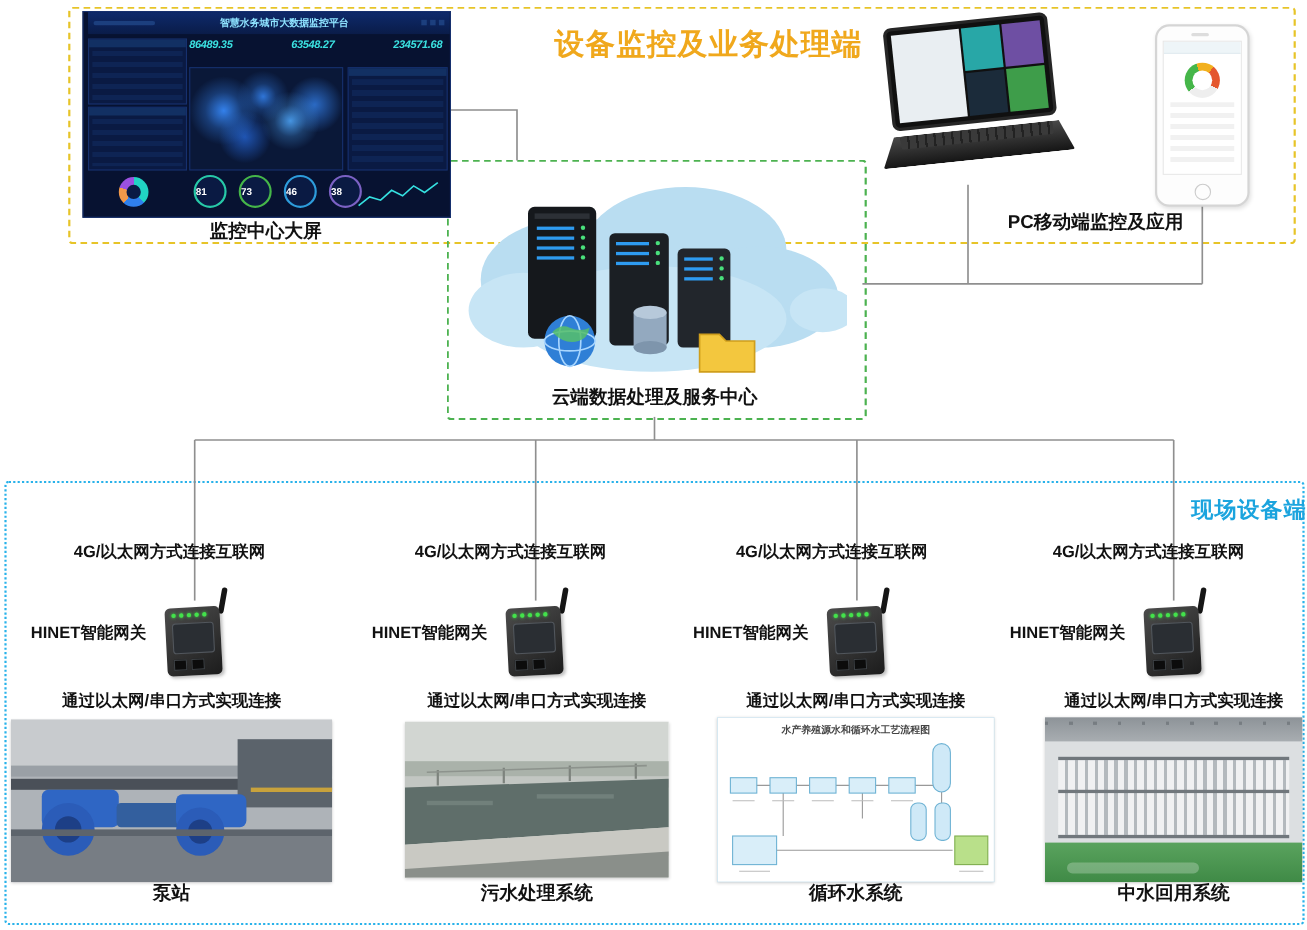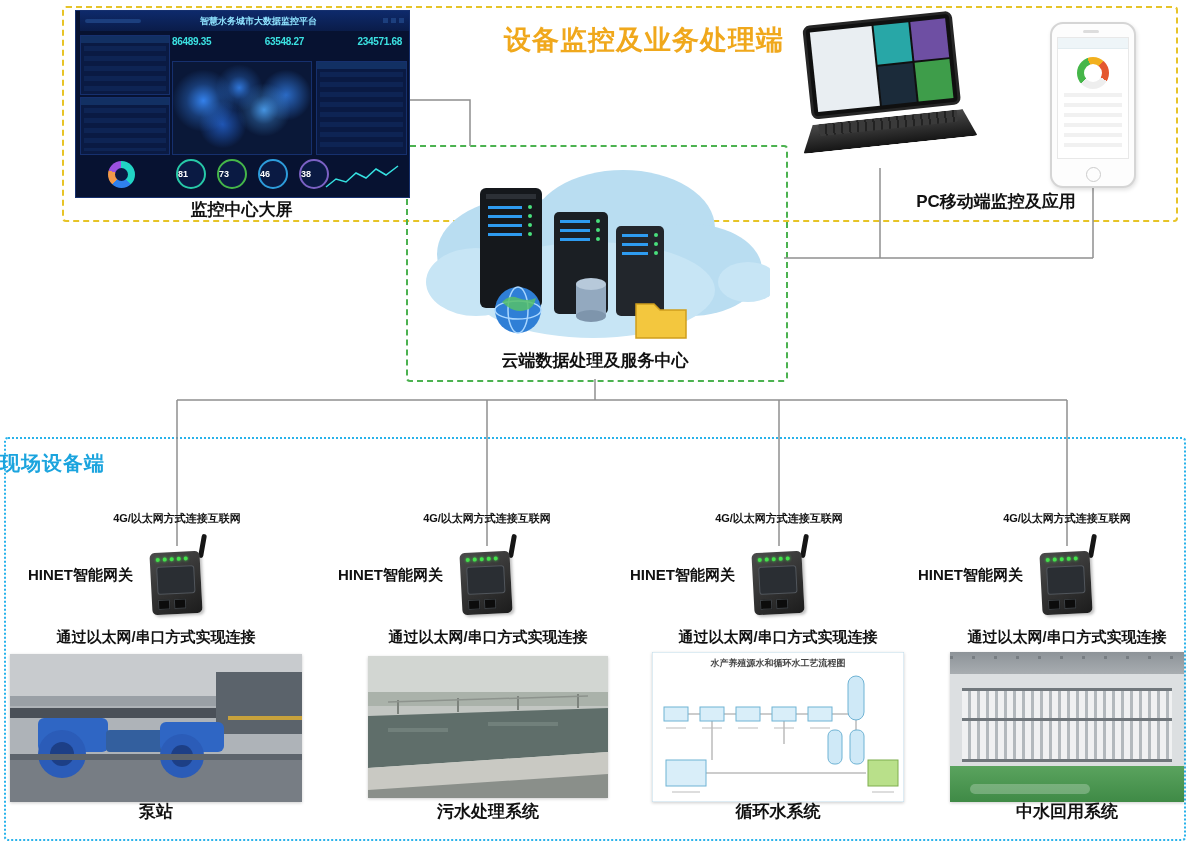--- a/index.html
+++ b/index.html
@@ -8,40 +8,40 @@
   .zone{position:absolute;border-radius:4px;z-index:0;}
   .zone-monitor{left:62px;top:6px;width:1112px;height:212px;border:2px dashed #e7c428;}
   .zone-cloud{left:406px;top:145px;width:378px;height:233px;border:2px dashed #4cb250;}
   .zone-field{left:4px;top:437px;width:1178px;height:400px;border:2px dotted #29b2ea;}
   
   .lines{position:absolute;left:0;top:0;z-index:1;}
   
   .bigtitle{position:absolute;z-index:2;font-weight:bold;font-size:27px;letter-spacing:1px;}
   .monitor-title{left:474px;top:22px;width:340px;text-align:center;color:#f0a81c;}
   .cloud-side-title{left:792px;top:346px;width:270px;text-align:center;color:#3aaa3e;font-size:20px;}
-  .field-title{left:0px;top:450px;width:1188px;text-align:left;color:#1ba4de;font-size:20px;}
+  .field-title{left:0px;top:450px;width:1188px;text-align:right;color:#1ba4de;font-size:20px;}
   .caption{position:absolute;z-index:2;font-weight:bold;font-size:17px;color:#111;text-align:center;}
   .dash-caption{left:75px;top:198px;width:333px;}
   .pc-caption{left:878px;top:190px;width:236px;}
   .cloud-caption{left:406px;top:349px;width:378px;}
   
   .dash{position:absolute;left:75px;top:10px;width:333px;height:186px;background:#071231;border:1px solid #16306e;z-index:2;overflow:hidden;}
   .dash-header{position:absolute;left:4px;top:0;right:0;height:20px;background:linear-gradient(#0e2a6b,#0a1c49);padding-left:28px;}
   .dash-title{display:block;font-size:9px;line-height:20px;text-align:center;color:#8fe3ff;font-weight:bold;}
   .dash-date{position:absolute;left:5px;top:8px;width:56px;height:4px;background:#1c3f7e;border-radius:2px;}
   .dash-icons{position:absolute;right:5px;top:7px;display:flex;gap:3px;}
   .dash-icons i{width:5px;height:5px;background:#1c3f7e;display:block;}
   .dash-panel{position:absolute;background:#0a1a43;border:1px solid #16306e;}
   .dash-panel .ttl{height:7px;background:#123063;}
   .dash-panel .rows{position:absolute;left:3px;right:3px;top:10px;bottom:3px;
     background:repeating-linear-gradient(#0e2454 0 5px,#0a1a43 5px 10px);}
   .p-a{left:4px;top:24px;width:88px;height:58px;}
   .p-b{left:4px;top:86px;width:88px;height:56px;}
   .p-r{left:240px;top:50px;width:89px;height:92px;}
-  .dash-stats{position:absolute;left:96px;top:25px;width:230px;display:flex;justify-content:space-between;}
+  .dash-stats{position:absolute;left:96px;top:25px;width:230px;display:flex;justify-content:space-between;font-style:italic;}
   .dash-stats .stat{font-size:10px;font-weight:bold;color:#3be1e1;letter-spacing:-0.3px;}
   .dash-map{position:absolute;left:96px;top:50px;width:138px;height:92px;background-color:#0a1838;
     background-image:
       radial-gradient(circle at 22% 42%, rgba(56,140,255,.9) 0, rgba(56,140,255,.3) 14%, transparent 26%),
       radial-gradient(circle at 48% 28%, rgba(56,140,255,.8) 0, rgba(56,140,255,.25) 12%, transparent 24%),
       radial-gradient(circle at 66% 52%, rgba(80,170,255,.85) 0, rgba(80,170,255,.25) 14%, transparent 26%),
       radial-gradient(circle at 82% 36%, rgba(56,140,255,.7) 0, transparent 20%),
       radial-gradient(circle at 36% 68%, rgba(40,110,230,.7) 0, transparent 22%);
     border:1px solid #16306e;}
   .dash-donut{position:absolute;left:32px;top:150px;width:27px;height:27px;border-radius:50%;
@@ -77,21 +77,21 @@
   .gateway{position:absolute;width:76px;height:74px;z-index:2;}
   .gw-body{position:absolute;left:12px;top:8px;width:50px;height:62px;background:linear-gradient(150deg,#4c4c4c,#1c1c1c);border-radius:5px;transform:rotate(-3deg);box-shadow:2px 2px 3px rgba(0,0,0,.25);}
   .gw-antenna{position:absolute;right:10px;top:-10px;width:5px;height:24px;background:#161616;border-radius:3px;transform:rotate(10deg);}
   .gw-leds{position:absolute;left:6px;top:5px;display:flex;gap:3px;}
   .gw-leds i{width:4px;height:4px;border-radius:50%;background:#43e24b;box-shadow:0 0 3px #43e24b;}
   .gw-panel{position:absolute;left:6px;top:14px;right:6px;height:26px;background:#2a2e33;border-radius:3px;border:1px solid #51565c;}
   .gw-ports{position:absolute;left:6px;bottom:5px;display:flex;gap:4px;}
   .gw-ports i{width:10px;height:8px;background:#0c0c0c;border:1px solid #3c4044;}
   .gateway.c1{left:139px;top:544px;} .gateway.c2{left:449px;top:544px;} .gateway.c3{left:741px;top:544px;} .gateway.c4{left:1029px;top:544px;}
   
-  .net{position:absolute;top:492px;width:220px;text-align:center;font-weight:bold;font-size:11px;line-height:1.3;z-index:2;margin-top:19px;}
+  .net{position:absolute;top:492px;width:220px;text-align:left;font-weight:bold;font-size:15px;line-height:1.3;z-index:2;}
   .net.c1{left:67px;} .net.c2{left:377px;} .net.c3{left:669px;} .net.c4{left:957px;}
   .hinet{position:absolute;top:566px;width:170px;text-align:right;font-weight:bold;font-size:15px;z-index:2;}
   .hinet.c1{left:-37px;} .hinet.c2{left:273px;} .hinet.c3{left:565px;} .hinet.c4{left:853px;}
   .conn{position:absolute;top:628px;width:260px;text-align:center;font-weight:bold;font-size:15px;z-index:2;}
   .conn.c1{left:26px;} .conn.c2{left:358px;} .conn.c3{left:648px;} .conn.c4{left:937px;}
   .devcap{position:absolute;top:800px;width:220px;text-align:center;font-weight:bold;font-size:17px;z-index:2;}
   .devcap.c1{left:46px;} .devcap.c2{left:378px;} .devcap.c3{left:668px;} .devcap.c4{left:957px;}
   
   .photo{position:absolute;z-index:2;box-shadow:0 1px 3px rgba(0,0,0,.2);}
   .photo-pump{left:10px;top:654px;width:292px;height:148px;}

